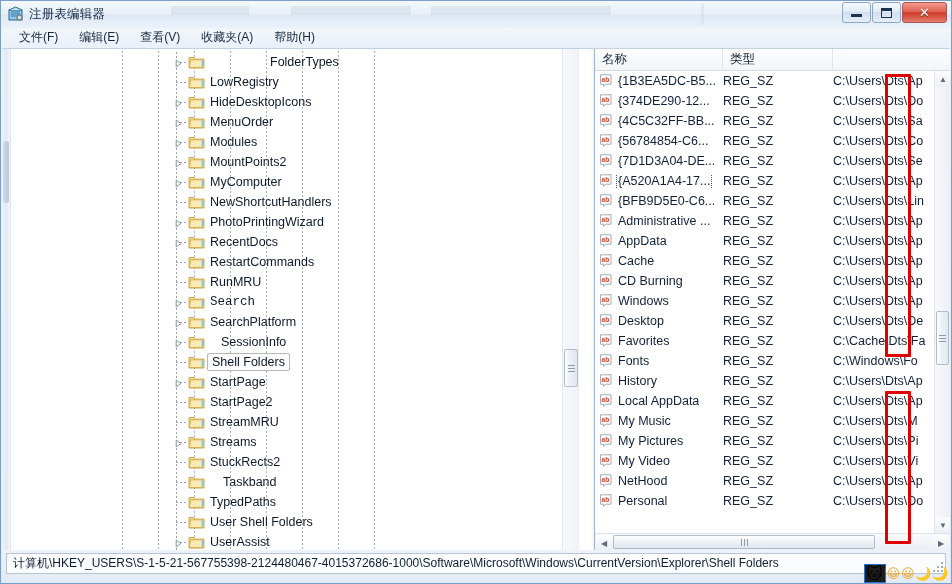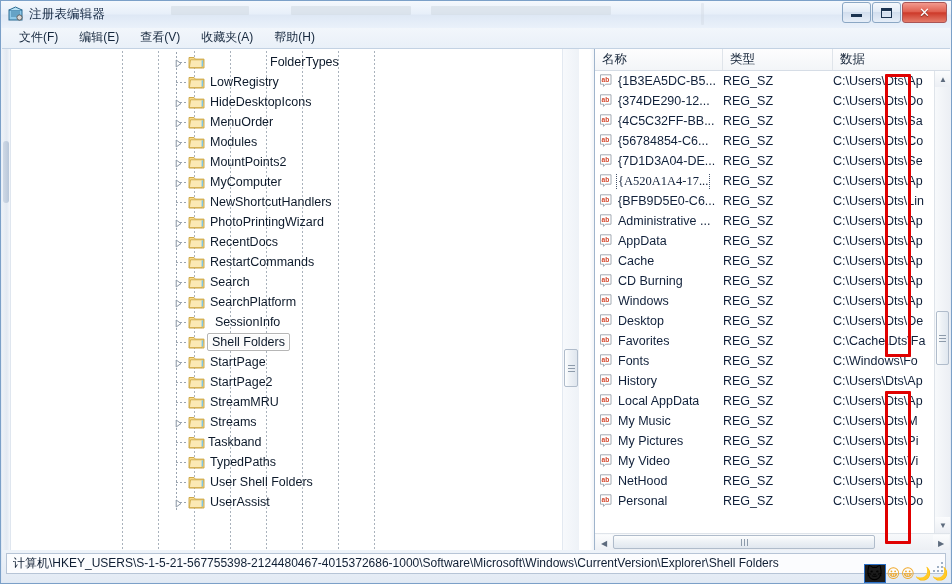--- a/index.html
+++ b/index.html
@@ -224,21 +224,20 @@
     white-space: nowrap;
     cursor: default;
   }
   .cell { overflow: hidden; display:flex; align-items:center; }
   .cell.name { width: 128px; flex: 0 0 128px; padding-left: 4px; }
   .cell.type { width: 110px; flex: 0 0 110px; }
   .cell.data { flex: 1 1 auto; }
   .lrow.focused .nm {
     outline: 1px dotted #43526a;
     outline-offset: 1px;
-    font-family: Liberation Serif, serif;
   }
   .ab-ico {
     width: 15px; height: 14px; flex: 0 0 auto; margin-right: 4px;
     position: relative;
   }
   .nm { overflow:hidden; text-overflow: clip; }
 
   
   .lv-vsb {
     position: absolute; right: 0; top: 22px; bottom: 17px; width: 16px;
@@ -531,31 +530,41 @@
               <div class="folder" style="position: absolute; left: 186px; top: 3px;"><svg width="17" height="14" viewBox="0 0 17 14">
                   <path d="M1 2.5 h5 l1.4 1.6 H16 V13 H1 Z" fill="#f6d98a" stroke="#c9a33f" stroke-width=".9"></path>
                   <path d="M2.6 4.8 H15.4 L14 12.6 H1.3 Z" fill="#fbe9b4" stroke="#c9a33f" stroke-width=".8"></path>
                   <rect x="13.6" y="5.4" width="1.5" height="6" fill="#7fc7e8"></rect>
                 </svg></div>
               <div class="tlabel" style="position: absolute; left: 203px;">RestartCommands</div>
             </div>
             <div class="tnode">
               <div class="vdot" style="left: 174px; top: 0px; height: 20px;"></div>
               <div class="dots" style="left: 174px; width: 12px; top: 10px;"></div>
-              <div class="twist" style="left: 170px; top: 5px;">
-                <svg width="9" height="9" viewBox="0 0 9 9">
-                  <path d="M2.2 1 L7 4.5 L2.2 8 Z" fill="#ffffff" stroke="#8b97a5" stroke-width="1"></path>
-                </svg>
-              </div>
-              <div class="folder" style="position: absolute; left: 186px; top: 3px;"><svg width="17" height="14" viewBox="0 0 17 14">
-                  <path d="M1 2.5 h5 l1.4 1.6 H16 V13 H1 Z" fill="#f6d98a" stroke="#c9a33f" stroke-width=".9"></path>
-                  <path d="M2.6 4.8 H15.4 L14 12.6 H1.3 Z" fill="#fbe9b4" stroke="#c9a33f" stroke-width=".8"></path>
-                  <rect x="13.6" y="5.4" width="1.5" height="6" fill="#7fc7e8"></rect>
-                </svg></div>
-              <div class="tlabel" style="position: absolute; left: 203px;">Search</div>
+              <div class="folder" style="position: absolute; left: 186px; top: 3px;"><svg width="17" height="14" viewBox="0 0 17 14">
+                  <path d="M1 2.5 h5 l1.4 1.6 H16 V13 H1 Z" fill="#f6d98a" stroke="#c9a33f" stroke-width=".9"></path>
+                  <path d="M2.6 4.8 H15.4 L14 12.6 H1.3 Z" fill="#fbe9b4" stroke="#c9a33f" stroke-width=".8"></path>
+                  <rect x="13.6" y="5.4" width="1.5" height="6" fill="#7fc7e8"></rect>
+                </svg></div>
+              <div class="tlabel" style="position: absolute; left: 203px;">RunMRU</div>
+            </div>
+            <div class="tnode">
+              <div class="vdot" style="left: 174px; top: 0px; height: 20px;"></div>
+              <div class="dots" style="left: 174px; width: 12px; top: 10px;"></div>
+              <div class="twist" style="left: 170px; top: 5px;">
+                <svg width="9" height="9" viewBox="0 0 9 9">
+                  <path d="M2.2 1 L7 4.5 L2.2 8 Z" fill="#ffffff" stroke="#8b97a5" stroke-width="1"></path>
+                </svg>
+              </div>
+              <div class="folder" style="position: absolute; left: 186px; top: 3px;"><svg width="17" height="14" viewBox="0 0 17 14">
+                  <path d="M1 2.5 h5 l1.4 1.6 H16 V13 H1 Z" fill="#f6d98a" stroke="#c9a33f" stroke-width=".9"></path>
+                  <path d="M2.6 4.8 H15.4 L14 12.6 H1.3 Z" fill="#fbe9b4" stroke="#c9a33f" stroke-width=".8"></path>
+                  <rect x="13.6" y="5.4" width="1.5" height="6" fill="#7fc7e8"></rect>
+                </svg></div>
+              <div class="tlabel" style="position: absolute; left: 203px; font-family: Liberation Mono, monospace;">Search</div>
             </div>
             <div class="tnode">
               <div class="vdot" style="left: 174px; top: 0px; height: 20px;"></div>
               <div class="dots" style="left: 174px; width: 12px; top: 10px;"></div>
               <div class="twist" style="left: 170px; top: 5px;">
                 <svg width="9" height="9" viewBox="0 0 9 9">
                   <path d="M2.2 1 L7 4.5 L2.2 8 Z" fill="#ffffff" stroke="#8b97a5" stroke-width="1"></path>
                 </svg>
               </div>
               <div class="folder" style="position: absolute; left: 186px; top: 3px;"><svg width="17" height="14" viewBox="0 0 17 14">
@@ -571,21 +580,21 @@
               <div class="twist" style="left: 170px; top: 5px;">
                 <svg width="9" height="9" viewBox="0 0 9 9">
                   <path d="M2.2 1 L7 4.5 L2.2 8 Z" fill="#ffffff" stroke="#8b97a5" stroke-width="1"></path>
                 </svg>
               </div>
               <div class="folder" style="position: absolute; left: 186px; top: 3px;"><svg width="17" height="14" viewBox="0 0 17 14">
                   <path d="M1 2.5 h5 l1.4 1.6 H16 V13 H1 Z" fill="#f6d98a" stroke="#c9a33f" stroke-width=".9"></path>
                   <path d="M2.6 4.8 H15.4 L14 12.6 H1.3 Z" fill="#fbe9b4" stroke="#c9a33f" stroke-width=".8"></path>
                   <rect x="13.6" y="5.4" width="1.5" height="6" fill="#7fc7e8"></rect>
                 </svg></div>
-              <div class="tlabel" style="position: absolute; left: 208px;">SessionInfo</div>
+              <div class="tlabel" style="position: absolute; left: 214px;">SessionInfo</div>
             </div>
             <div class="tnode selected">
               <div class="vdot" style="left: 174px; top: 0px; height: 20px;"></div>
               <div class="dots" style="left: 174px; width: 12px; top: 10px;"></div>
               <div class="folder" style="position: absolute; left: 186px; top: 3px;"><svg width="17" height="14" viewBox="0 0 17 14">
                   <path d="M1 2.5 h5 l1.4 1.6 H16 V13 H1 Z" fill="#f6d98a" stroke="#c9a33f" stroke-width=".9"></path>
                   <path d="M2.6 4.8 H15.4 L14 12.6 H1.3 Z" fill="#fbe9b4" stroke="#c9a33f" stroke-width=".8"></path>
                   <rect x="13.6" y="5.4" width="1.5" height="6" fill="#7fc7e8"></rect>
                 </svg></div>
               <div class="tlabel" style="position: absolute; left: 203px;">Shell Folders</div>
@@ -641,21 +650,31 @@
               <div class="tlabel" style="position: absolute; left: 203px;">Streams</div>
             </div>
             <div class="tnode">
               <div class="vdot" style="left: 174px; top: 0px; height: 20px;"></div>
               <div class="dots" style="left: 174px; width: 12px; top: 10px;"></div>
               <div class="folder" style="position: absolute; left: 186px; top: 3px;"><svg width="17" height="14" viewBox="0 0 17 14">
                   <path d="M1 2.5 h5 l1.4 1.6 H16 V13 H1 Z" fill="#f6d98a" stroke="#c9a33f" stroke-width=".9"></path>
                   <path d="M2.6 4.8 H15.4 L14 12.6 H1.3 Z" fill="#fbe9b4" stroke="#c9a33f" stroke-width=".8"></path>
                   <rect x="13.6" y="5.4" width="1.5" height="6" fill="#7fc7e8"></rect>
                 </svg></div>
-              <div class="tlabel" style="position: absolute; left: 201px;">Taskband</div>
+              <div class="tlabel" style="position: absolute; left: 203px;">StuckRects2</div>
+            </div>
+            <div class="tnode">
+              <div class="vdot" style="left: 174px; top: 0px; height: 20px;"></div>
+              <div class="dots" style="left: 174px; width: 12px; top: 10px;"></div>
+              <div class="folder" style="position: absolute; left: 186px; top: 3px;"><svg width="17" height="14" viewBox="0 0 17 14">
+                  <path d="M1 2.5 h5 l1.4 1.6 H16 V13 H1 Z" fill="#f6d98a" stroke="#c9a33f" stroke-width=".9"></path>
+                  <path d="M2.6 4.8 H15.4 L14 12.6 H1.3 Z" fill="#fbe9b4" stroke="#c9a33f" stroke-width=".8"></path>
+                  <rect x="13.6" y="5.4" width="1.5" height="6" fill="#7fc7e8"></rect>
+                </svg></div>
+              <div class="tlabel" style="position: absolute; left: 216px;">Taskband</div>
             </div>
             <div class="tnode">
               <div class="vdot" style="left: 174px; top: 0px; height: 20px;"></div>
               <div class="dots" style="left: 174px; width: 12px; top: 10px;"></div>
               <div class="folder" style="position: absolute; left: 186px; top: 3px;"><svg width="17" height="14" viewBox="0 0 17 14">
                   <path d="M1 2.5 h5 l1.4 1.6 H16 V13 H1 Z" fill="#f6d98a" stroke="#c9a33f" stroke-width=".9"></path>
                   <path d="M2.6 4.8 H15.4 L14 12.6 H1.3 Z" fill="#fbe9b4" stroke="#c9a33f" stroke-width=".8"></path>
                   <rect x="13.6" y="5.4" width="1.5" height="6" fill="#7fc7e8"></rect>
                 </svg></div>
               <div class="tlabel" style="position: absolute; left: 203px;">TypedPaths</div>
@@ -701,23 +720,20 @@
       <div class="splitter"></div>
 
       <div class="list-pane">
 
         <div class="lv-header">
           <div class="lv-col c-name">
             <span>名称</span>
           </div>
           <div class="lv-col c-type">
             <span>类型</span>
-          </div>
-          <div class="lv-col c-data">
-            <span>数据</span>
           </div>
         </div>
 
         <div class="lv-body" id="lv-body">
             <div class="lrow">
               <div class="cell name">
                 <span class="ab-ico"><svg width="15" height="14" viewBox="0 0 15 14">
                     <path d="M1.5 0.8 H12 V10.2 H6.5 L4.5 12.4 V10.2 H1.5 Z" fill="#ffffff" stroke="#9aa3ad" stroke-width=".9"></path>
                     <text x="2.6" y="7.6" font-family="Liberation Sans, sans-serif" font-size="6.6" font-weight="bold" fill="#d4452b">ab</text>
                   </svg></span>

